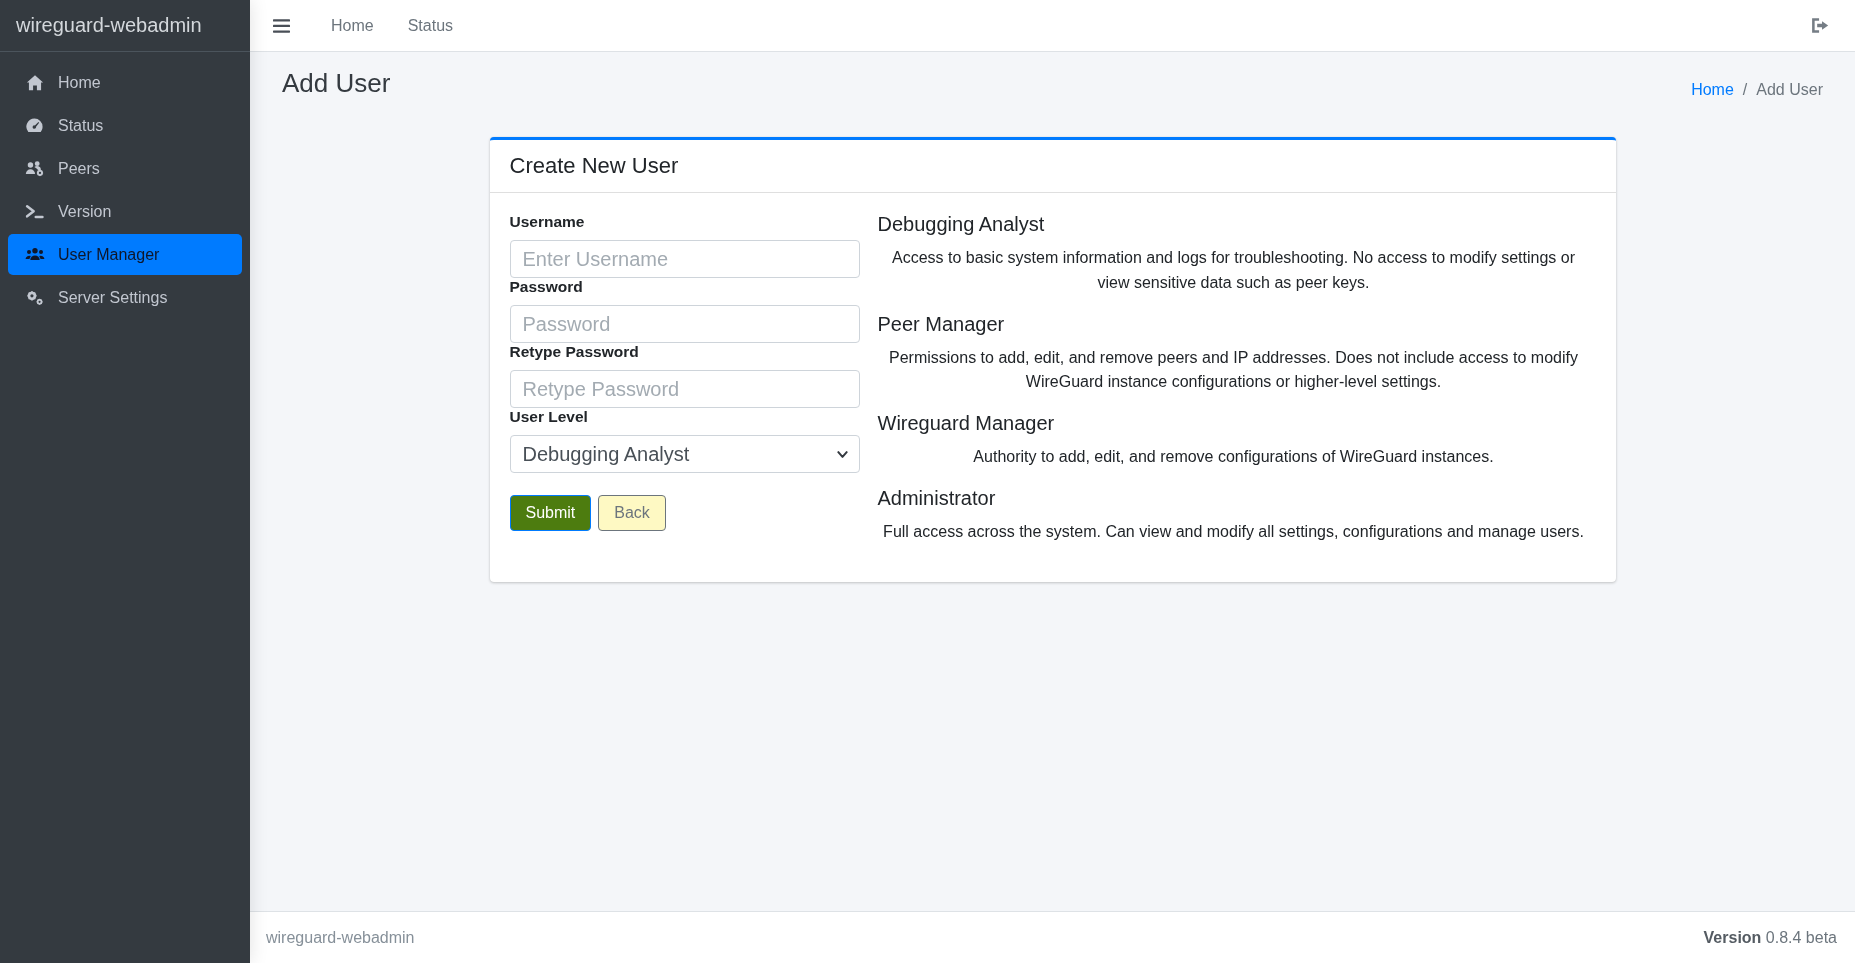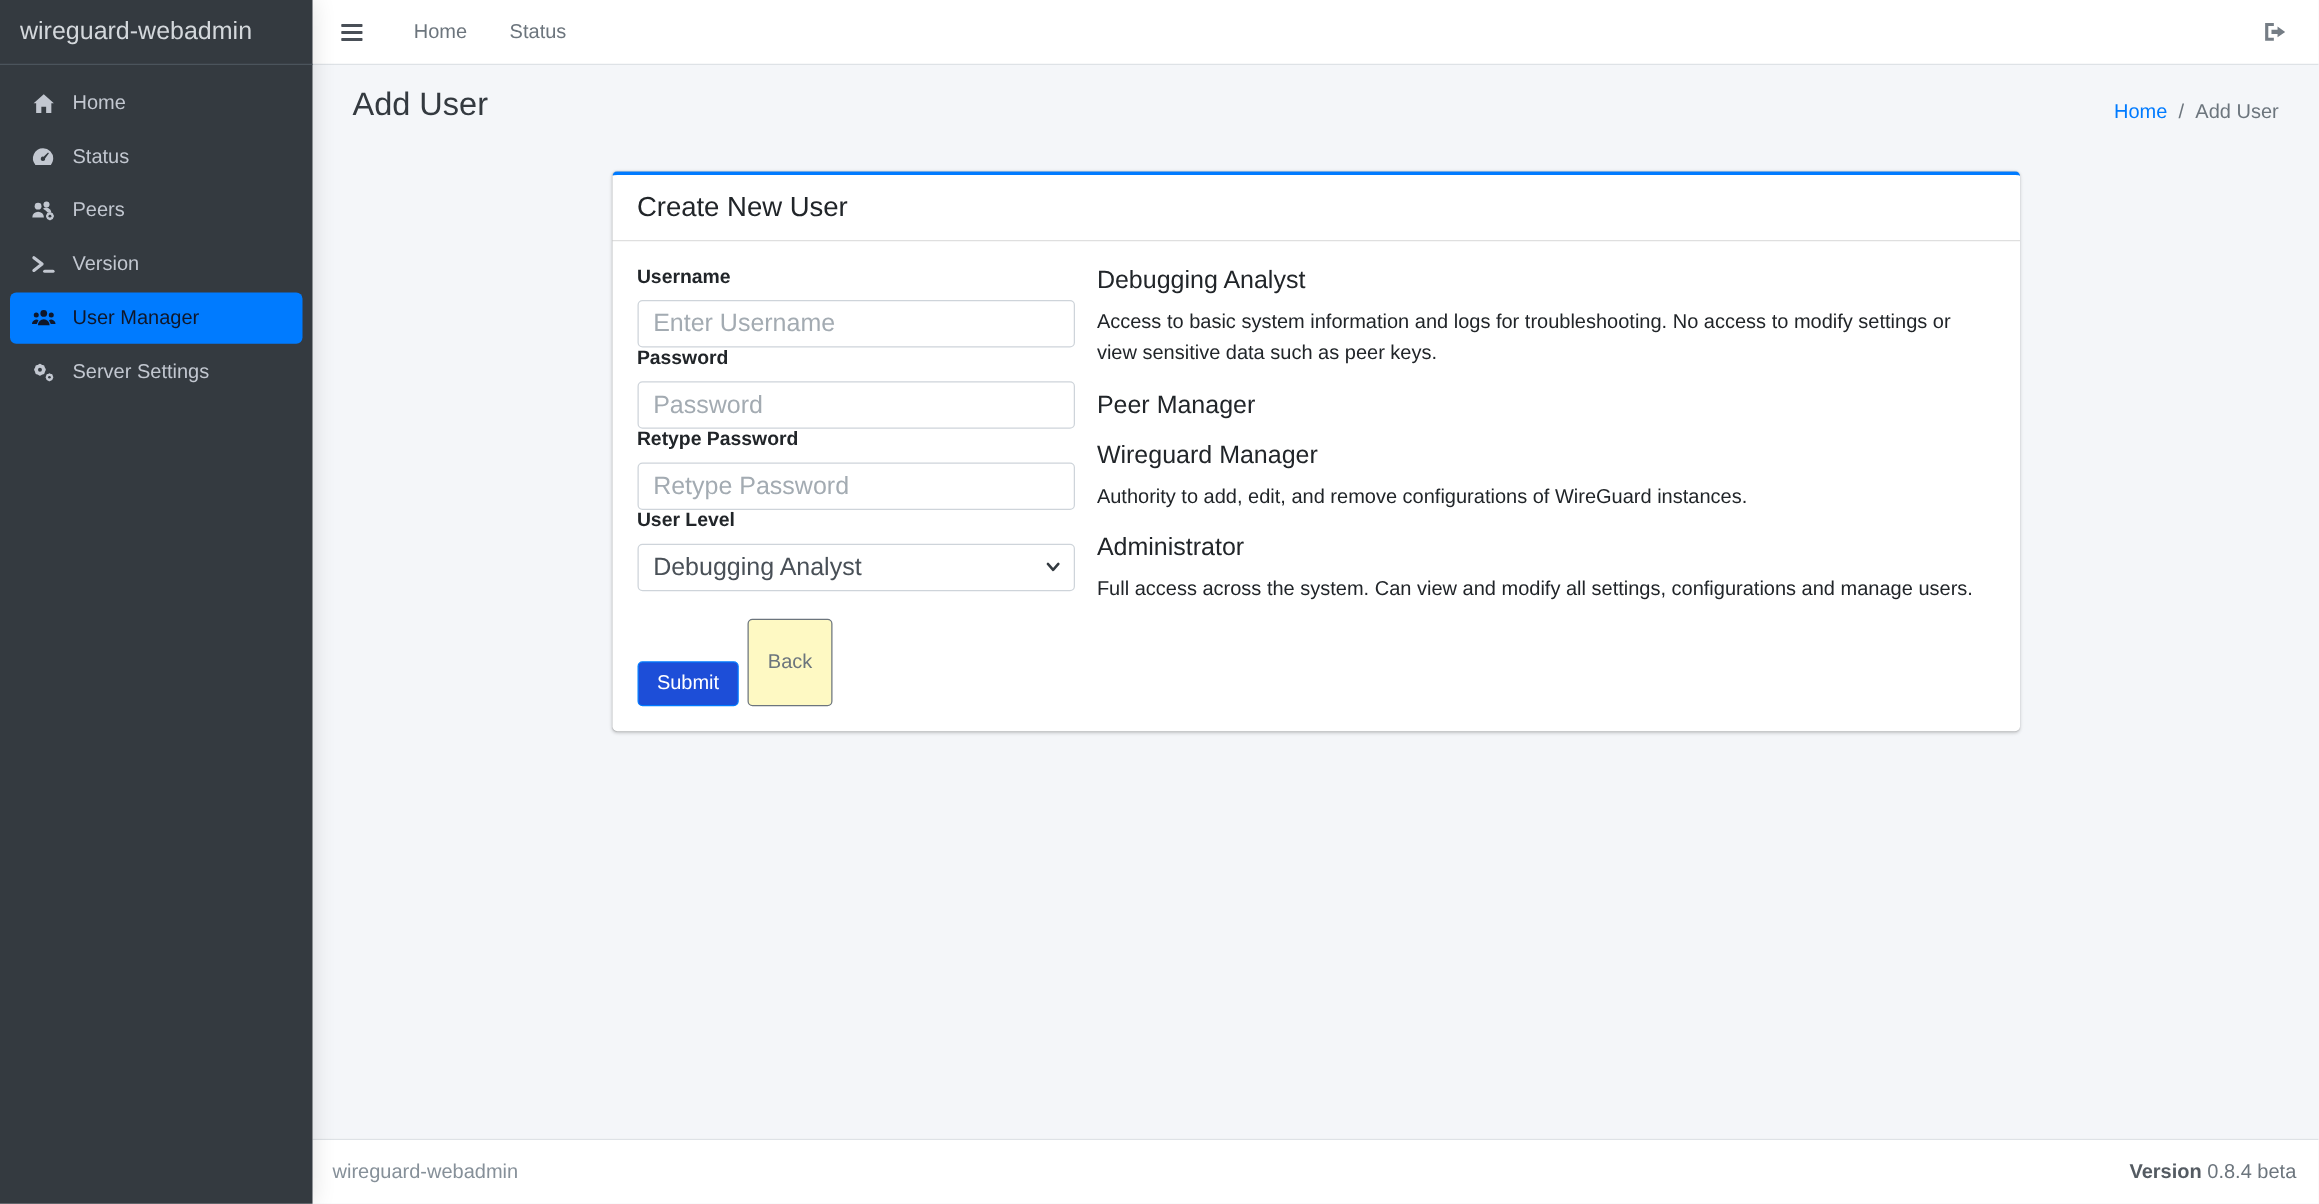--- a/index.html
+++ b/index.html
@@ -90,27 +90,27 @@
     -webkit-appearance: none; appearance: none; padding-right: 32px; cursor: pointer;
   }
   .select-chevron {
     position: absolute; right: 11px; top: 12px; pointer-events: none; color: #343a40;
   }
   .btn-row { display: flex; margin-top: 22px; }
   .btn {
     font-size: 16px; border-radius: 4px; padding: 7px 15px; cursor: pointer;
     font-family: "Liberation Sans", sans-serif; line-height: 1.25;
   }
-  .btn-submit { background: #1d4ed8; color: #fff; border: 1px solid #007bff; margin-right: 7px; margin-top: 34px; }
+  .btn-submit { background: #4d7c0f; color: #fff; border: 1px solid #007bff; margin-right: 7px; }
   .btn-back { background: #fef9c3; color: #6c757d; border: 1px solid #6c757d; }
 
   .roles-col { flex: 1; padding-right: 4px; }
   .role-block { margin-bottom: 17px; }
   .role-title { font-size: 20px; font-weight: 400; margin: 0 0 10px; color: #212529; }
-  .role-desc { font-size: 16px; line-height: 1.55; margin: 0; color: #212529; max-width: 712px; }
+  .role-desc { font-size: 16px; line-height: 1.55; margin: 0; color: #212529; max-width: 712px; text-align: center; }
 
   
   .footer {
     height: 52px; background: #fff; border-top: 1px solid #dee2e6;
     display: flex; align-items: center; justify-content: space-between;
     padding: 0 18px 0 16px; flex-shrink: 0; color: #869099; font-size: 16px;
   }
   .footer-right { color: #6c757d; }
   .version-label { font-weight: bold; color: #545b62; }
 </style>
@@ -276,20 +276,21 @@
         <div class="roles-col">
 
           <div class="role-block">
             <h3 class="role-title">Debugging Analyst</h3>
             <p class="role-desc">Access to basic system information and logs for troubleshooting. No access to modify settings or view sensitive data such as peer keys.</p>
           </div>
 
 
           <div class="role-block">
             <h3 class="role-title">Peer Manager</h3>
+            <p class="role-desc">Permissions to add, edit, and remove peers and IP addresses. Does not include access to modify WireGuard instance configurations or higher-level settings.</p>
           </div>
 
           <div class="role-block">
             <h3 class="role-title">Wireguard Manager</h3>
             <p class="role-desc">Authority to add, edit, and remove configurations of WireGuard instances.</p>
           </div>
 
           <div class="role-block">
             <h3 class="role-title">Administrator</h3>
             <p class="role-desc">Full access across the system. Can view and modify all settings, configurations and manage users.</p>

